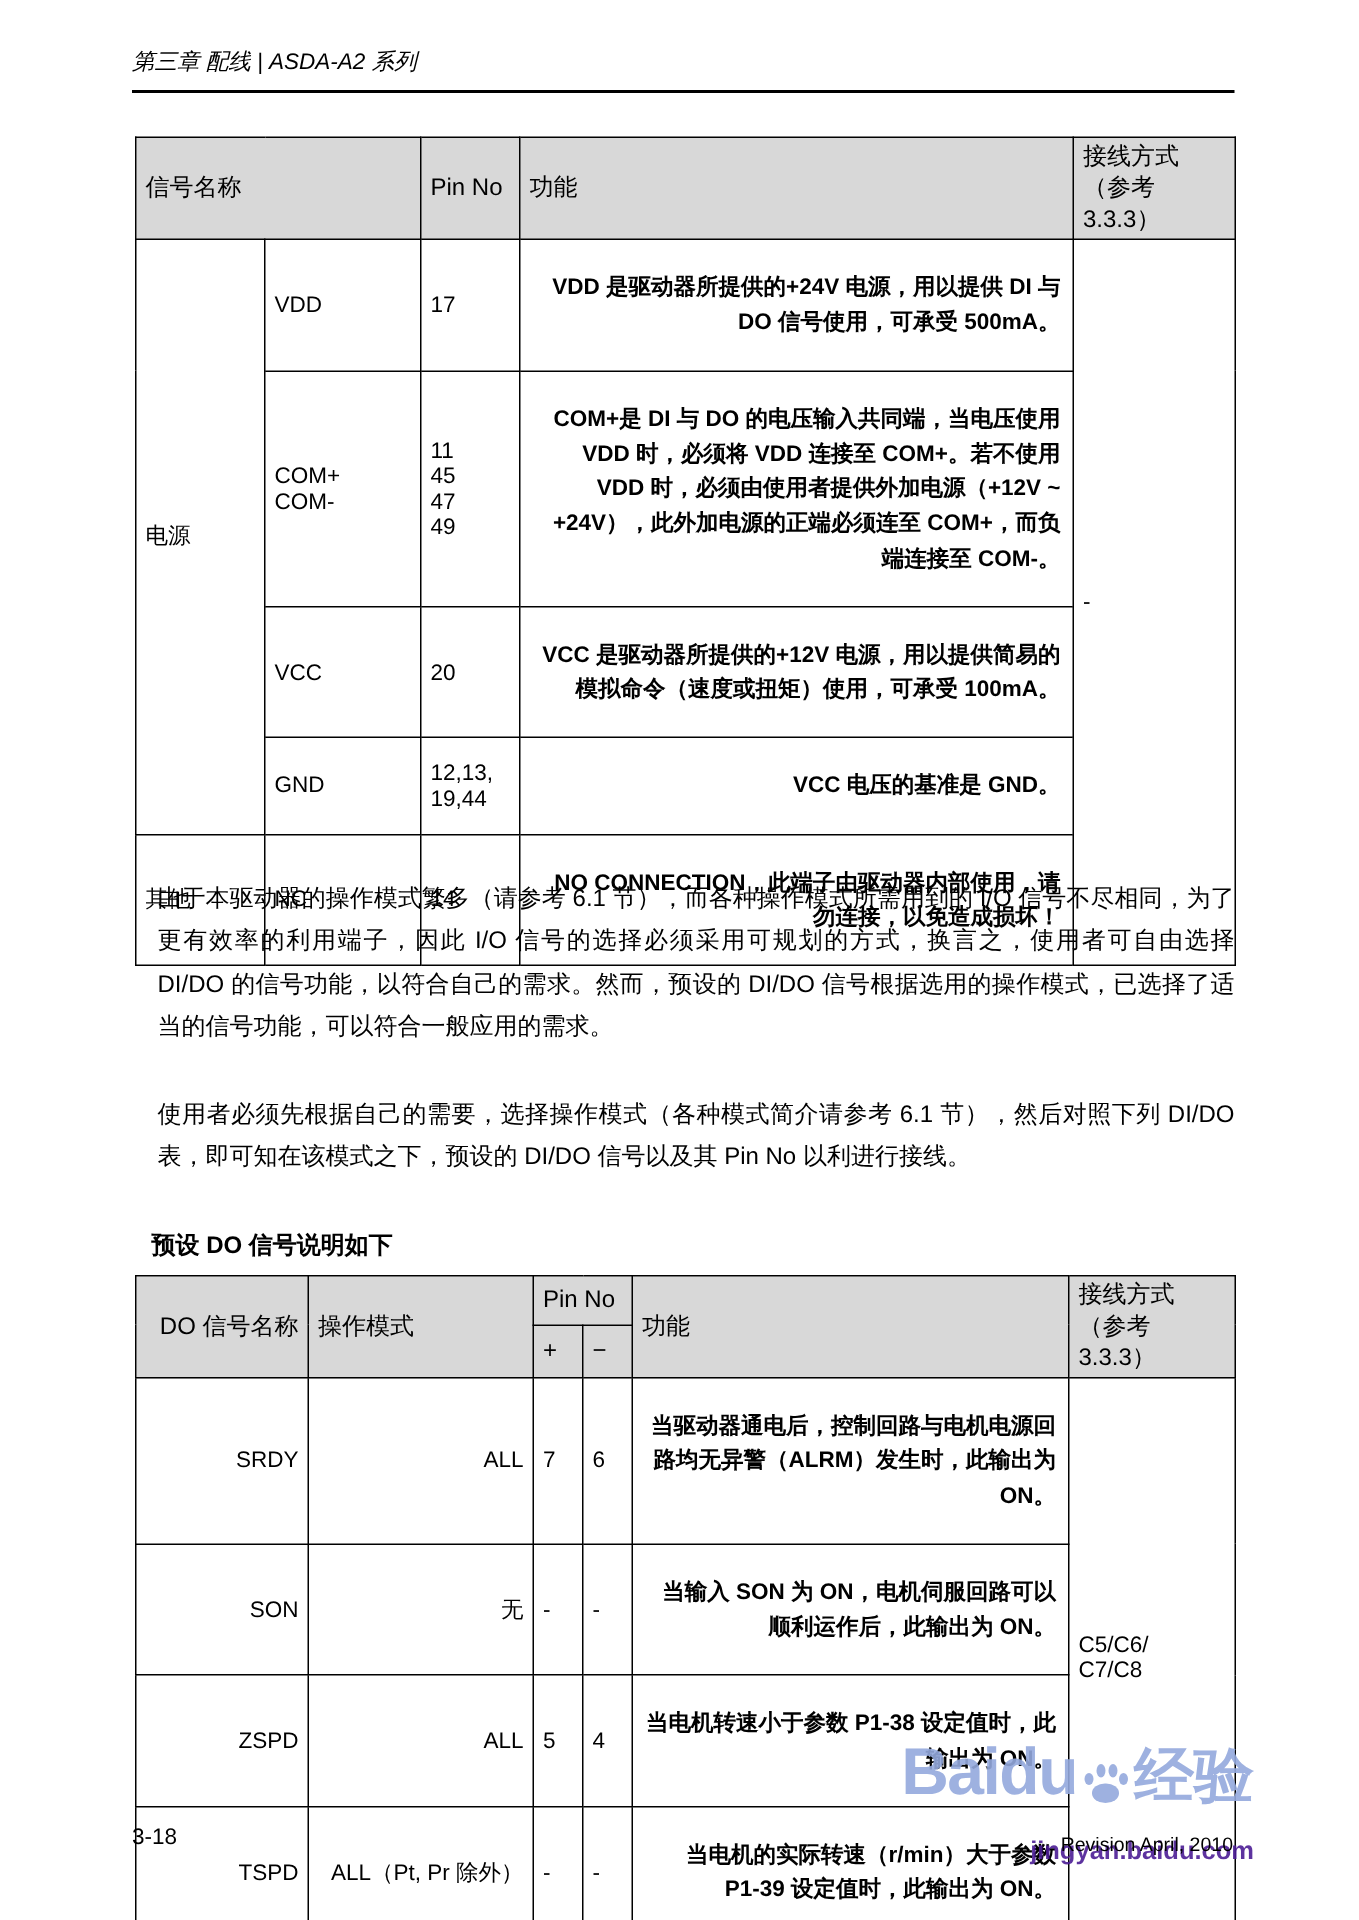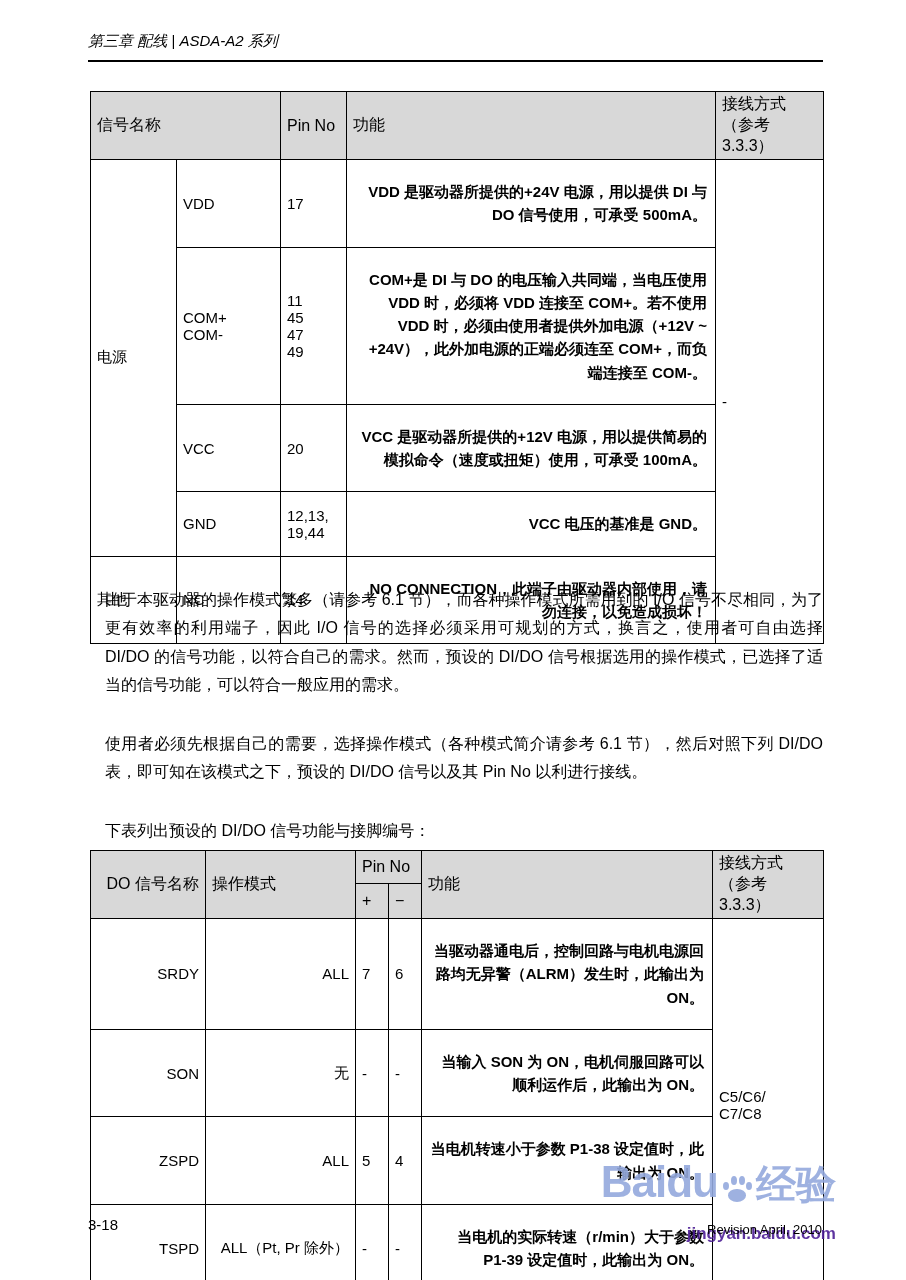--- a/index.html
+++ b/index.html
@@ -97,21 +97,20 @@
     <td>NC</td>
     <td>14</td>
     <td class="fn">NO CONNECTION，此端子由驱动器内部使用，请勿连接，以免造成损坏！</td>
   </tr>
   </tbody>
 </table>
 
 <div class="paras">
   <p>由于本驱动器的操作模式繁多（请参考 6.1 节），而各种操作模式所需用到的 I/O 信号不尽相同，为了更有效率的利用端子，因此 I/O 信号的选择必须采用可规划的方式，换言之，使用者可自由选择 DI/DO 的信号功能，以符合自己的需求。然而，预设的 DI/DO 信号根据选用的操作模式，已选择了适当的信号功能，可以符合一般应用的需求。</p>
   <p>使用者必须先根据自己的需要，选择操作模式（各种模式简介请参考 6.1 节），然后对照下列 DI/DO 表，即可知在该模式之下，预设的 DI/DO 信号以及其 Pin No 以利进行接线。</p>
-  <p class="tbl-note">下表列出预设的 DI/DO 信号功能与接脚编号：</p>
   <div class="sec-heading">预设 DO 信号说明如下</div>
 </div>
 
 <table class="t2">
   <colgroup>
     <col style="width:115px">
       <col style="width:150px">
       <col style="width:33px">
       <col style="width:33px">
       <col style="width:291px">

